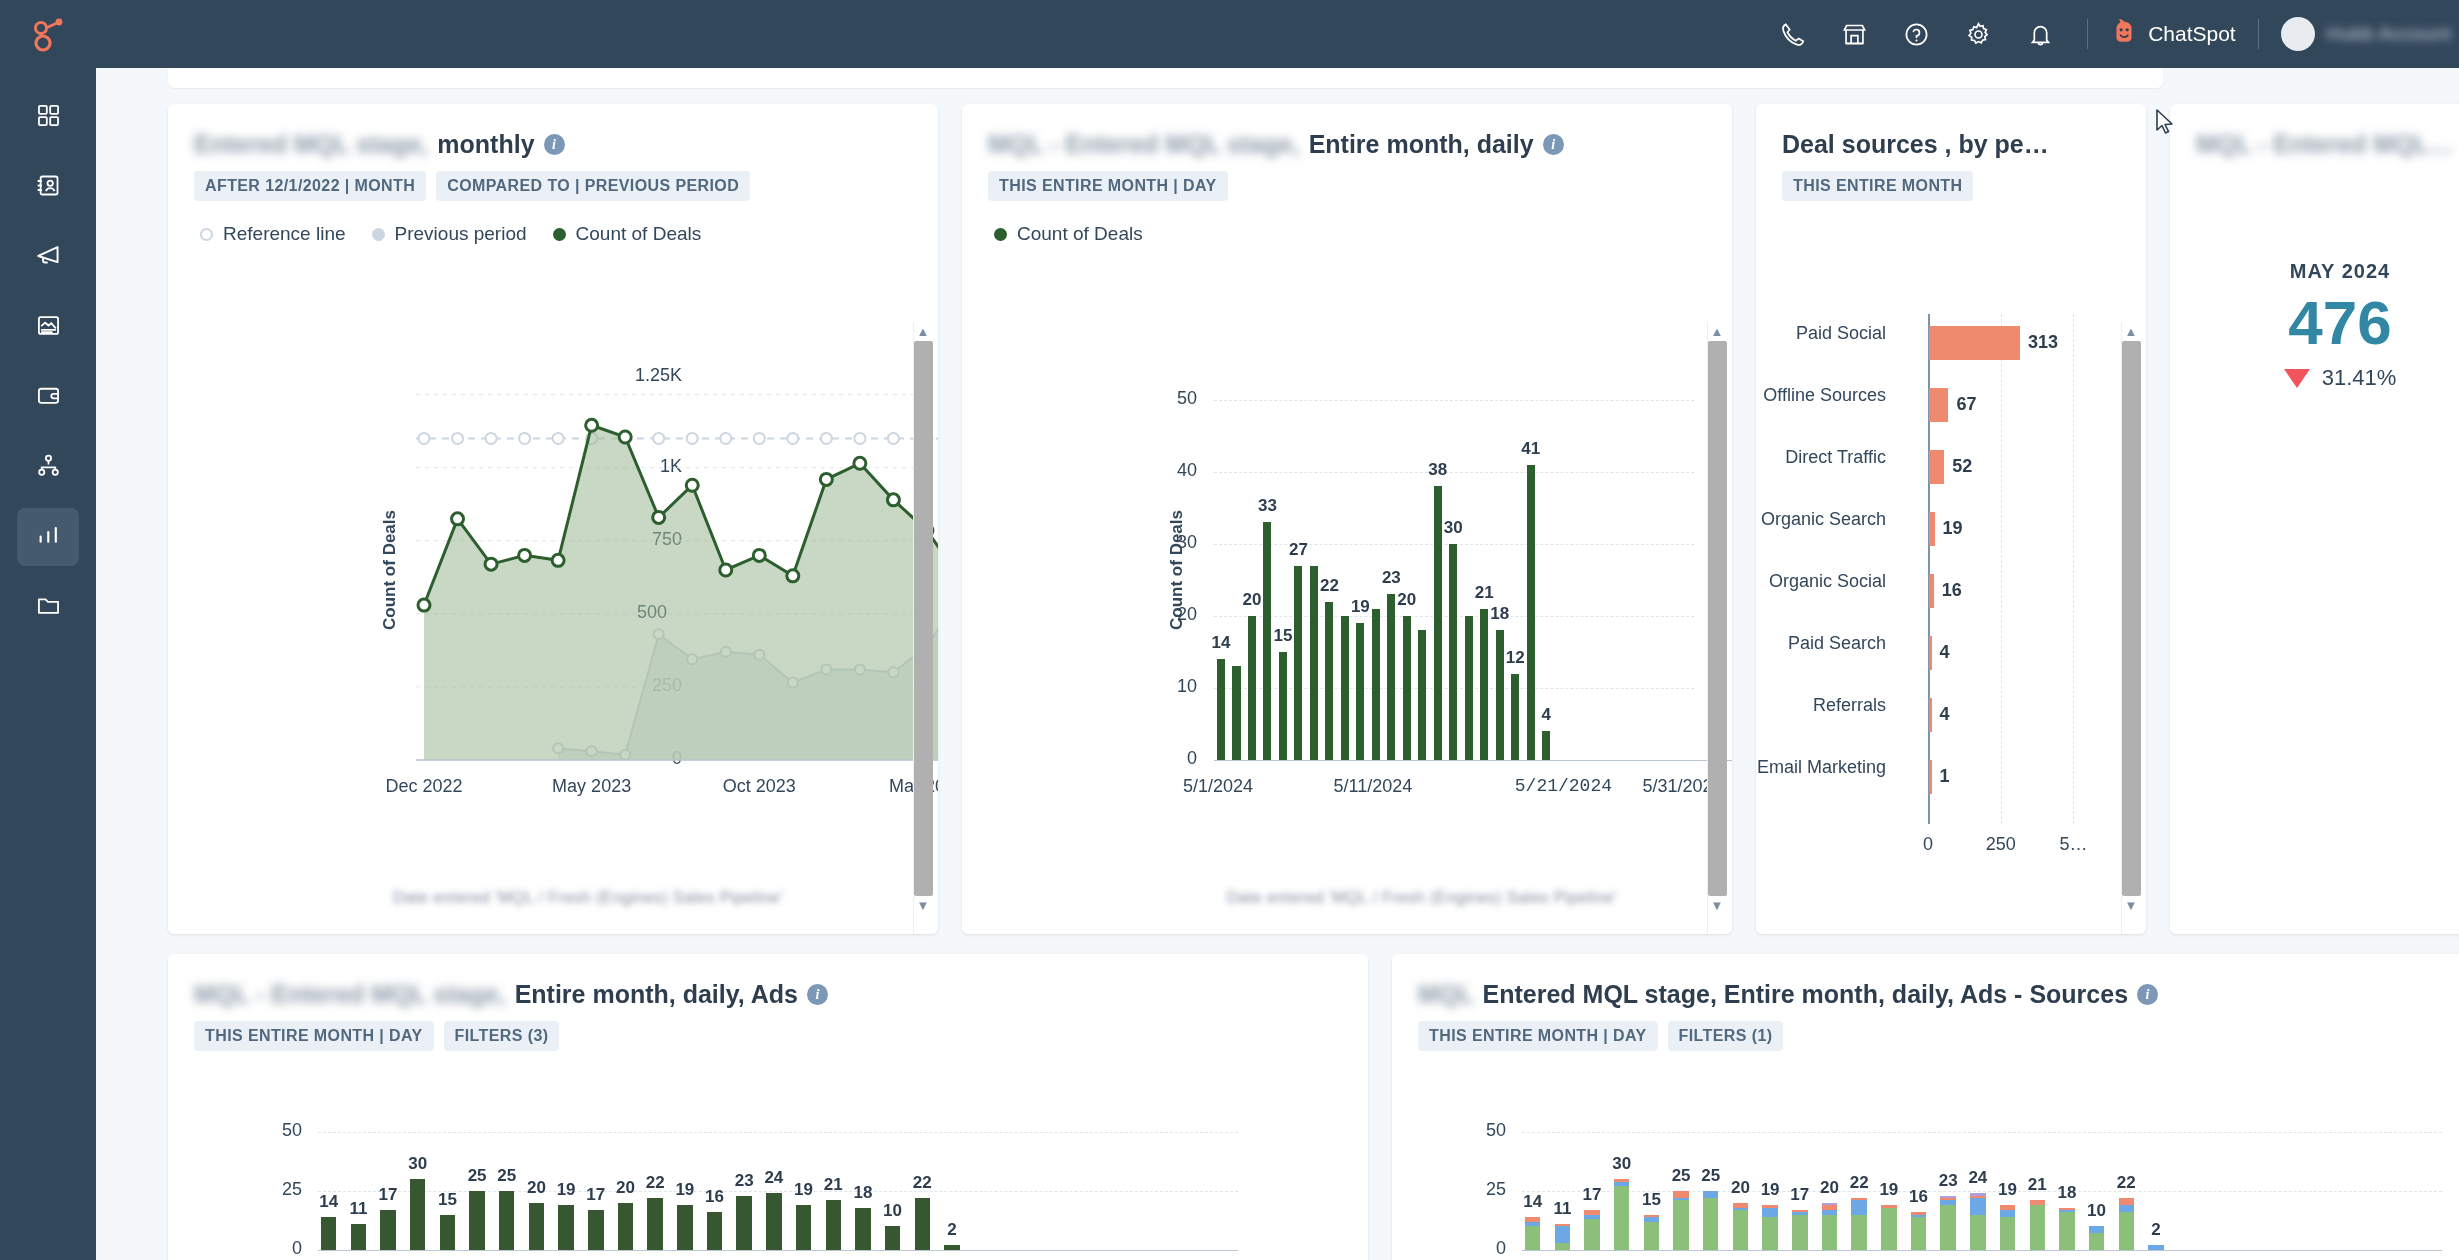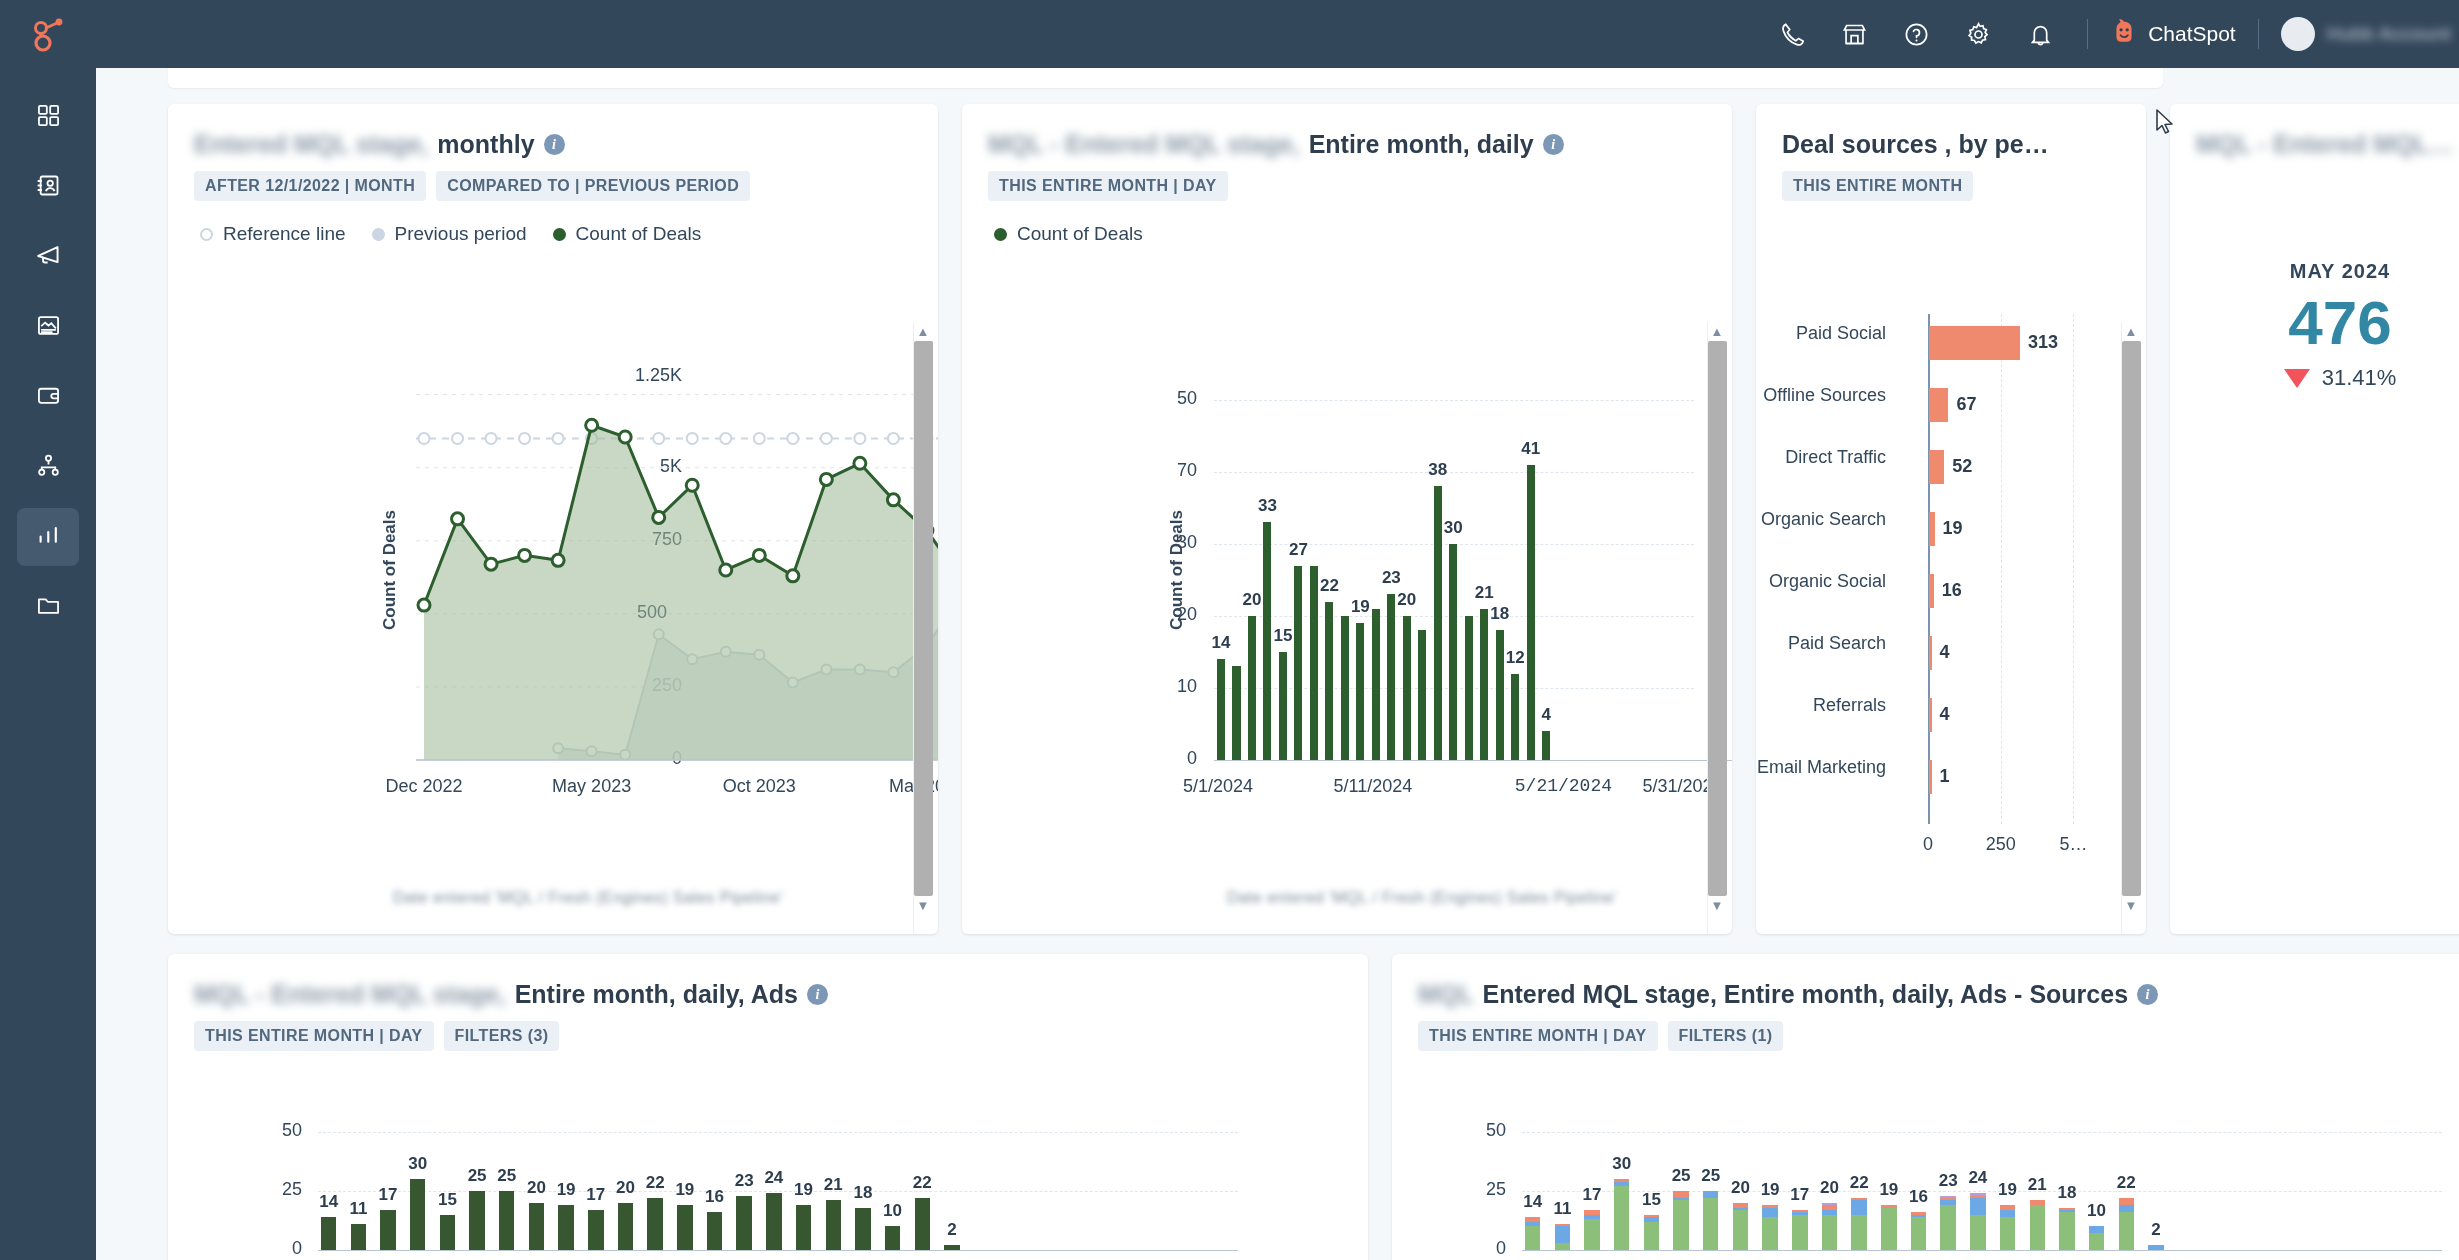--- a/index.html
+++ b/index.html
@@ -297,21 +297,21 @@
       </div>
     </div>
 
     <div style="position:absolute; left:0; top:236px; width:880px; height:520px;">
       <div class="axis-label-y" style="position:absolute; left:212px; top:170px;">Count of Deals</div>
       <div id="m-yticks">
           <div class="tick" style="position: absolute; right: 366px; top: 408px; width: 60px; text-align: right;">0</div>
           <div class="tick" style="position: absolute; right: 366px; top: 334.923px; width: 60px; text-align: right;">250</div>
           <div class="tick" style="position: absolute; right: 366px; top: 261.846px; width: 60px; text-align: center;">500</div>
           <div class="tick" style="position: absolute; right: 366px; top: 188.769px; width: 60px; text-align: right;">750</div>
-          <div class="tick" style="position: absolute; right: 366px; top: 115.692px; width: 60px; text-align: right;">5K</div>
+          <div class="tick" style="position: absolute; right: 366px; top: 115.692px; width: 60px; text-align: right;">1K</div>
           <div class="tick" style="position: absolute; right: 366px; top: 25px; width: 60px; text-align: right;">1.25K</div>
         </div>
       <svg id="svg-monthly" width="600" height="460" viewBox="0 0 600 460" style="position:absolute; left:248px; top:0;">
           <line x1="0" y1="420" x2="600" y2="420" stroke="#dfe5ec" stroke-width="1" stroke-dasharray="none"></line>
           <line x1="0" y1="346.9230769230769" x2="600" y2="346.9230769230769" stroke="#dfe5ec" stroke-width="1" stroke-dasharray="4 5"></line>
           <line x1="0" y1="273.8461538461538" x2="600" y2="273.8461538461538" stroke="#dfe5ec" stroke-width="1" stroke-dasharray="4 5"></line>
           <line x1="0" y1="200.7692307692308" x2="600" y2="200.7692307692308" stroke="#dfe5ec" stroke-width="1" stroke-dasharray="4 5"></line>
           <line x1="0" y1="127.69230769230768" x2="600" y2="127.69230769230768" stroke="#dfe5ec" stroke-width="1" stroke-dasharray="4 5"></line>
           <line x1="0" y1="54.615384615384585" x2="600" y2="54.615384615384585" stroke="#dfe5ec" stroke-width="1" stroke-dasharray="4 5"></line>
           <path d="M142.11764705882354,408.3076923076923 L175.64705882352942,411.2307692307692 L209.1764705882353,414.73846153846154 L242.70588235294116,294.3076923076923 L276.2352941176471,319.1538461538462 L309.7647058823529,311.84615384615387 L343.29411764705884,314.7692307692308 L376.82352941176475,342.53846153846155 L410.3529411764706,329.38461538461536 L443.88235294117646,329.38461538461536 L477.4117647058823,332.3076923076923 L510.94117647058823,306 L544.4705882352941,254.84615384615384 L578,414.15384615384613 L578,420 L142.11764705882354,420 Z" fill="#dfe6ed" opacity=".75"></path>
@@ -406,21 +406,21 @@
       </div>
     </div>
 
     <div style="position:absolute; left:0; top:236px; width:780px; height:520px;">
       <div class="axis-label-y" style="position:absolute; left:205px; top:170px;">Count of Deals</div>
       <div id="d-yticks">
           <div class="tick" style="position: absolute; left: 180px; top: 408px; width: 55px; text-align: right;">0</div>
           <div class="tick" style="position: absolute; left: 180px; top: 336px; width: 55px; text-align: right;">10</div>
           <div class="tick" style="position: absolute; left: 180px; top: 264px; width: 55px; text-align: right;">20</div>
           <div class="tick" style="position: absolute; left: 180px; top: 192px; width: 55px; text-align: right;">30</div>
-          <div class="tick" style="position: absolute; left: 180px; top: 120px; width: 55px; text-align: right;">70</div>
+          <div class="tick" style="position: absolute; left: 180px; top: 120px; width: 55px; text-align: right;">40</div>
           <div class="tick" style="position: absolute; left: 180px; top: 48px; width: 55px; text-align: right;">50</div>
         </div>
       <div id="d-bars" style="position:absolute; left:252px; top:0; width:440px; height:460px;">
           <div style="position: absolute; left: 0px; top: 348px; width: 480px; height: 0px; border-top: 1px dashed rgb(223, 229, 236);"></div>
           <div style="position: absolute; left: 0px; top: 276px; width: 480px; height: 0px; border-top: 1px dashed rgb(223, 229, 236);"></div>
           <div style="position: absolute; left: 0px; top: 204px; width: 480px; height: 0px; border-top: 1px dashed rgb(223, 229, 236);"></div>
           <div style="position: absolute; left: 0px; top: 132px; width: 480px; height: 0px; border-top: 1px dashed rgb(223, 229, 236);"></div>
           <div style="position: absolute; left: 0px; top: 60px; width: 480px; height: 0px; border-top: 1px dashed rgb(223, 229, 236);"></div>
           <div style="position: absolute; left: 0px; top: 420px; width: 750px; height: 0px; border-top: 1.5px solid rgb(185, 197, 209);"></div>
           <div style="position: absolute; left: 3px; bottom: 40px; width: 8.05161px; height: 100.8px; background: rgb(44, 94, 46);"></div>

